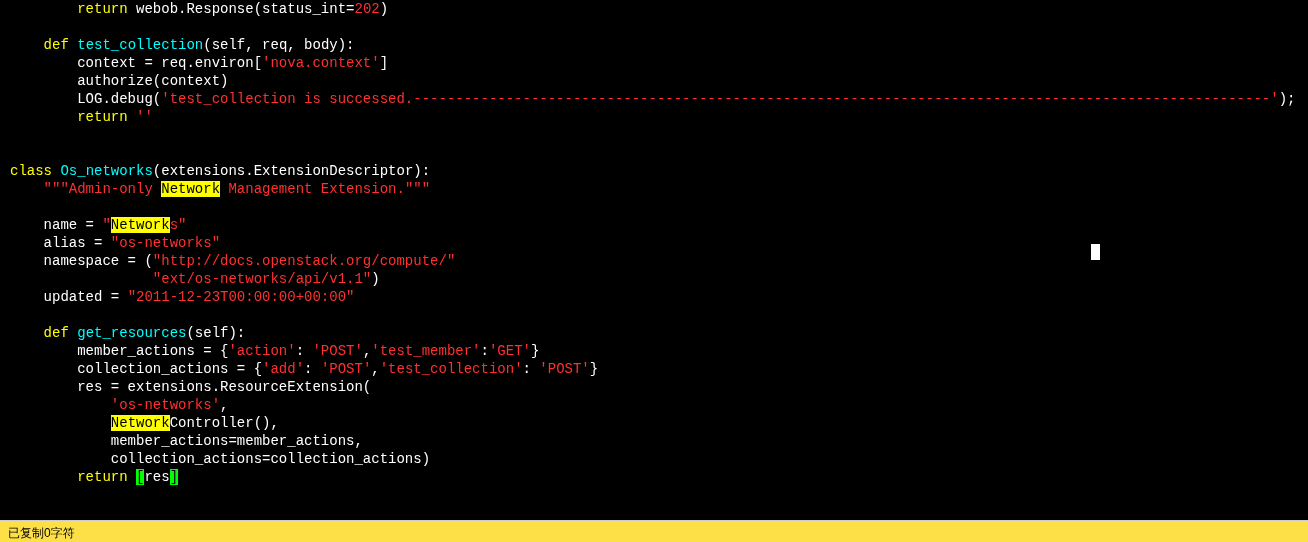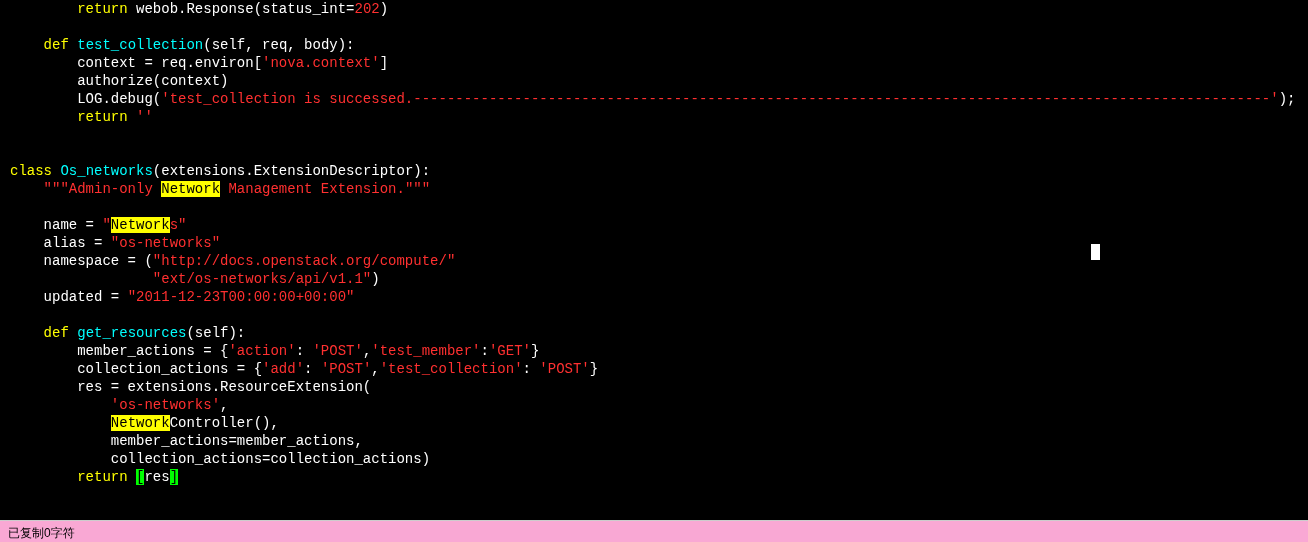--- a/index.html
+++ b/index.html
@@ -37,21 +37,21 @@
     position: absolute;
     top: 244px;
     right: 208px;
     width: 9px;
     height: 16px;
     background: #ffffff;
   }
   .statusbar {
     width: 100%;
     height: 22px;
-    background: #f9a8d4;
+    background: #fde047;
     color: #000000;
     font-family: sans-serif;
     font-size: 12px;
     padding: 3px 8px;
     border-top: 1px solid #cccccc;
   }
 </style>
 </head>
 <body>
 

